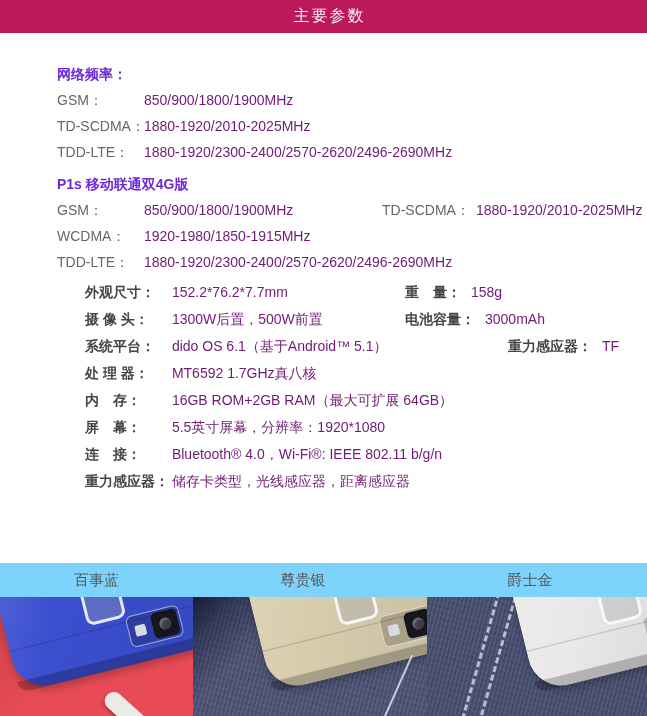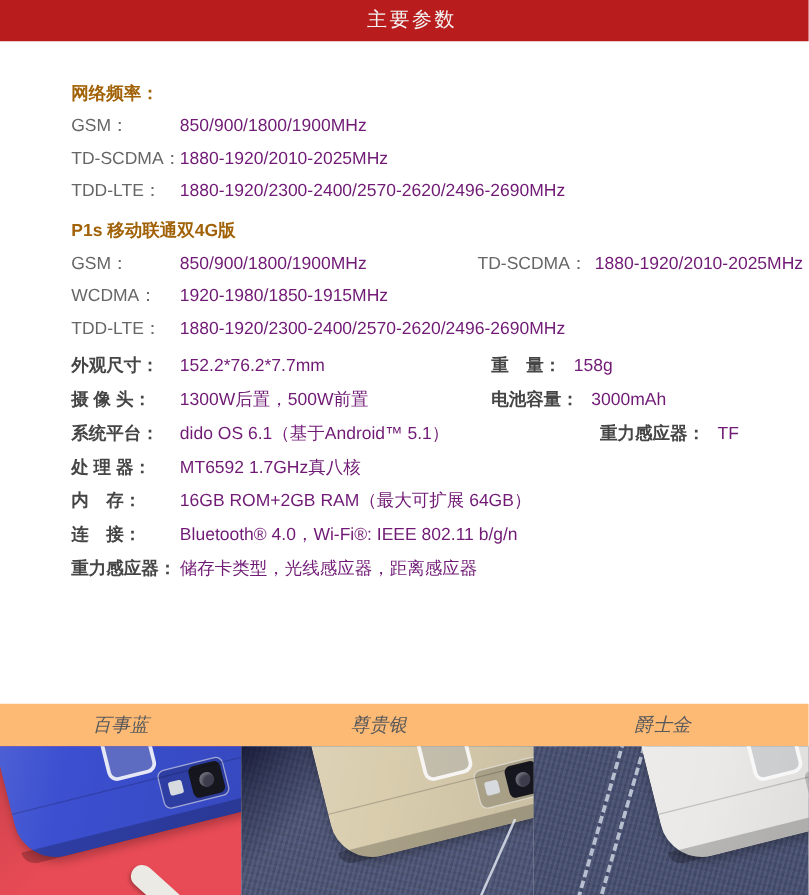--- a/index.html
+++ b/index.html
@@ -13,31 +13,31 @@
   
   .header {
     height: 33px; background: #58585a; color: #f2f2f2;
     display: flex; align-items: center; justify-content: center;
     font-size: 16px; letter-spacing: 2px;
   }
 
   
   .content { padding: 28px 0 0 57px; height: 530px; }
   .row { position: relative; height: 26px; line-height: 26px; font-size: 14px; white-space: nowrap; }
-  .row.dtl { height: 27px; line-height: 27px; }
+  .row.dtl { height: 27px; line-height: 27px; margin-left: 28px; }
   .gap-p1s { margin-top: 6px; }
   .gap-dtl { margin-top: 4px; }
 
-  .sec-title { color: #a16207; font-weight: bold; }
+  .sec-title { color: #6d28d9; font-weight: bold; }
   .nlabel { display: inline-block; width: 83px; color: #666; }
   .nvalue { color: #701a75; }
   .dlabel { display: inline-block; width: 83px; color: #454545; font-weight: bold; }
   .pair2 { position: absolute; left: 325px; top: 0; }
   .pair2 .nlabel2 { color: #666; margin-right: 6px; }
-  .row.dtl .pair2 { left: 336px; }
+  .row.dtl .pair2 { left: 320px; }
   .row.dtl .pair2 .dlabel2 { color: #454545; font-weight: bold; margin-right: 10px; }
   .row.dtl .pair2.wide { left: 423px; }
 
   
   .strip { height: 34px; background: #ececec; display: flex; }
   .strip .cell {
     display: flex; align-items: center; justify-content: center;
     font-size: 15px; color: #58595b;
   }
   .w1 { width: 193px; } .w2 { width: 234px; } .w3 { width: 220px; }
@@ -108,21 +108,21 @@
   .thread {
     position: absolute; right: 28px; bottom: -6px; width: 2px; height: 70px;
     background: rgba(230,235,245,.8); transform: rotate(24deg); border-radius: 2px;
   }
 </style>
 </head>
 <body>
 
 <div class="page">
 
-  <div class="header" style="background-color: #b91c1c; color: rgb(242, 242, 242); padding-left: 12px;">
+  <div class="header" style="background-color: #be185d; color: rgb(242, 242, 242); padding-left: 12px;">
     <span>主要参数</span>
   </div>
 
   <div class="content">
 
     <div class="row">
       <span class="sec-title">网络频率：</span>
     </div>
 
 
@@ -182,31 +182,35 @@
     </div>
     <div class="row dtl">
       <span class="dlabel">处 理 器：</span>
       <span class="nvalue">MT6592 1.7GHz真八核</span>
     </div>
     <div class="row dtl">
       <span class="dlabel">内　存：</span>
       <span class="nvalue">16GB ROM+2GB RAM（最大可扩展 64GB）</span>
     </div>
     <div class="row dtl">
+      <span class="dlabel">屏　幕：</span>
+      <span class="nvalue">5.5英寸屏幕，分辨率：1920*1080</span>
+    </div>
+    <div class="row dtl">
       <span class="dlabel">连　接：</span>
       <span class="nvalue">Bluetooth® 4.0，Wi-Fi®: IEEE 802.11 b/g/n</span>
     </div>
     <div class="row dtl">
       <span class="dlabel">重力感应器：</span>
       <span class="nvalue">储存卡类型，光线感应器，距离感应器</span>
     </div>
 
   </div>
 
-  <div class="strip" style="background-color: #fdba74; color: rgb(88, 89, 91); font-style: italic;">
+  <div class="strip" style="background-color: #7dd3fc; color: rgb(88, 89, 91);">
     <div class="cell w1">百事蓝</div>
     <div class="cell w3">尊贵银</div>
     <div class="cell w2">爵士金</div>
   </div>
 
   <div class="photos">
 
     <div class="photo red-bg w1" style="background-color: rgb(232, 75, 85);">
       <div class="phone pos1" style="background-color: rgb(59, 79, 208);">
         <span class="fingerprint"></span>

